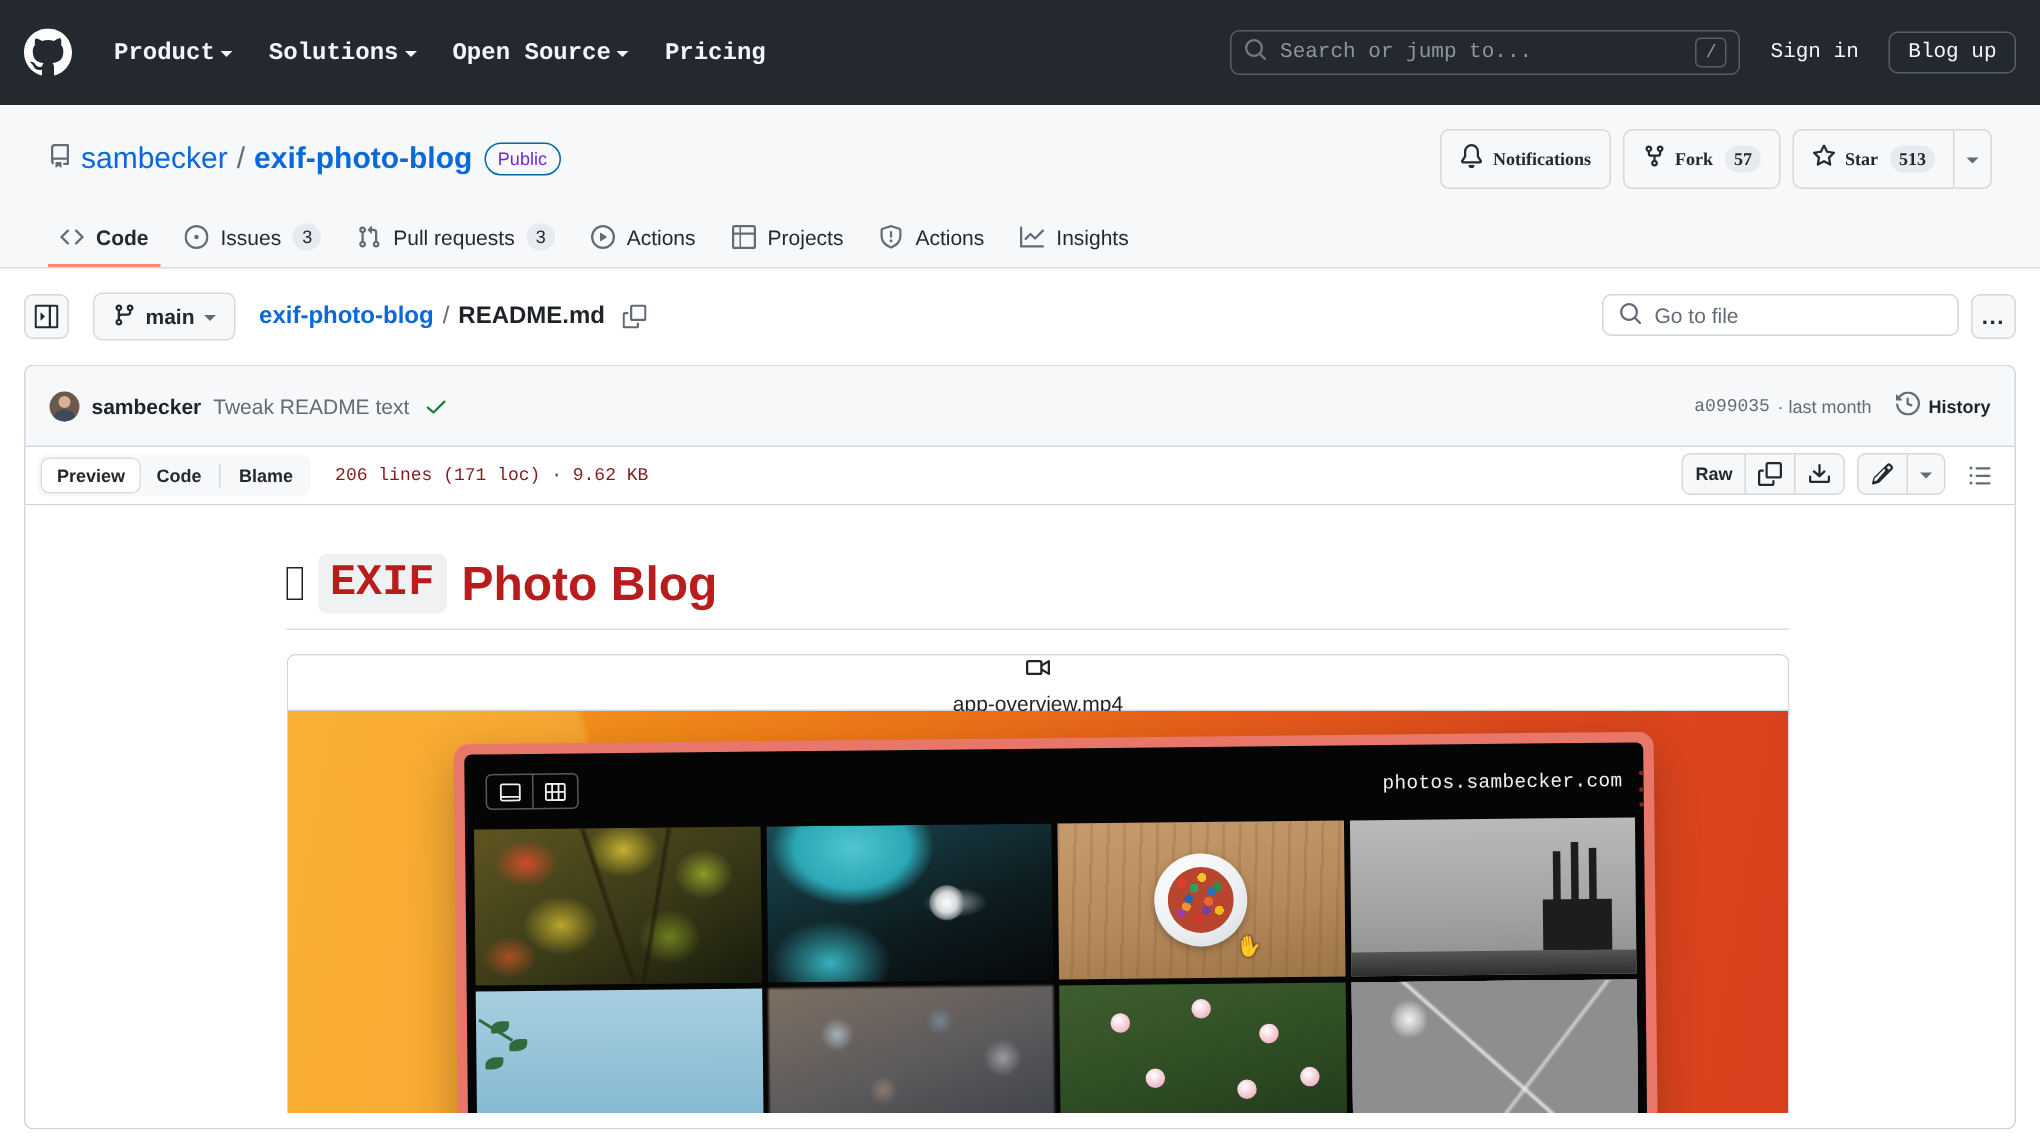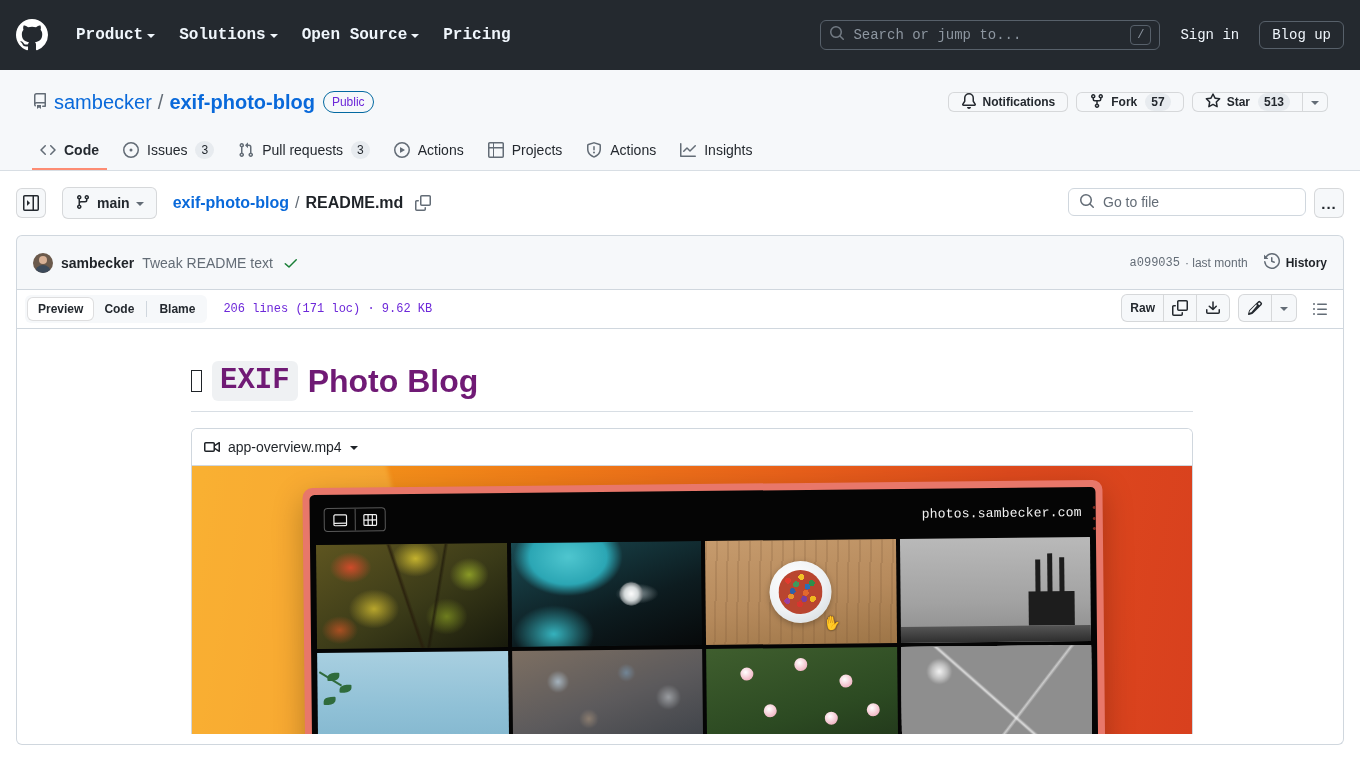--- a/index.html
+++ b/index.html
@@ -83,26 +83,26 @@
   .repo-name { color: #0969da; font-weight: 600; cursor: pointer; }
   .repo-vis {
     font-size: 12px; color: #6d28d9;
     border: 1px solid #0369a1; border-radius: 2em;
     padding: 1px 8px; margin-left: 2px;
     line-height: 18px;
   }
   .repo-actions { margin-left: auto; display: flex; align-items: center; gap: 8px; }
   .btn {
     display: flex; align-items: center; gap: 6px;
-    height: 20px; padding: 0 12px;
+    height: 40px; padding: 0 12px;
     background: #f6f8fa;
     border: 1px solid rgba(31,35,40,.15);
     border-radius: 6px;
     font-size: 12px; font-weight: 600; color: #24292f;
-    cursor: pointer; white-space: nowrap;
+    cursor: pointer; white-space: nowrap; font-family: Liberation Serif, serif;
   }
   .btn .cnt {
     background: rgba(175,184,193,.2);
     border-radius: 2em; padding: 0 6px;
     font-size: 12px; font-weight: 600; color: #24292f;
     line-height: 18px; margin-left: 2px;
   }
   .btn-group { display: flex; }
   .btn-group .btn:first-child { border-top-right-radius: 0; border-bottom-right-radius: 0; }
   .btn-group .btn:last-child {
@@ -235,21 +235,21 @@
     border-radius: 6px; cursor: pointer; white-space: nowrap;
   }
   .seg-item.active {
     background: #fff;
     border: 1px solid rgba(31,35,40,.15);
     line-height: 22px;
   }
   .seg-div { width: 1px; height: 16px; background: #d0d7de; margin: 0 2px; }
   .file-info {
     font-family: "Liberation Mono", monospace;
-    font-size: 12px; color: #6d28d9; margin-left: 8px;
+    font-size: 12px; color: #7f1d1d; margin-left: 8px;
     white-space: nowrap;
   }
   .toolbar-right { margin-left: auto; display: flex; align-items: flex-start; gap: 8px; }
   .tb-group {
     display: flex; align-items: center; height: 28px;
     border: 1px solid rgba(31,35,40,.15); border-radius: 6px;
     background: #f6f8fa; overflow: hidden;
   }
   .tb-btn {
     display: flex; align-items: center; justify-content: center;
@@ -265,21 +265,21 @@
     border-top: none;
     border-radius: 0 0 6px 6px;
     background: #fff;
     height: 416px;
     overflow: hidden;
     position: relative;
   }
   .readme-inner { padding: 32px 0 0 0; }
   .md-h1 {
     display: flex; align-items: center; gap: 10px;
-    font-size: 32px; font-weight: 600; color: #701a75;
+    font-size: 32px; font-weight: 600; color: #b91c1c;
     padding: 0 0 10px 0;
     border-bottom: 1px solid #d8dee4;
     margin: 0 150px 16px 174px;
     line-height: 1.25;
   }
   .missing-glyph {
     display: inline-block; width: 11px; height: 22px;
     border: 1px solid #1f2328; flex: none;
   }
   .md-code {
@@ -297,20 +297,21 @@
     border-bottom: none;
     border-radius: 6px 6px 0 0;
     overflow: hidden;
   }
   .video-bar {
     height: 37px;
     display: flex; align-items: center;
     padding: 0 12px; gap: 8px;
     background: #fff;
     border-bottom: 1px solid #d0d7de;
+    flex-direction: column;
   }
   .video-name { font-size: 14px; color: #1f2328; cursor: pointer; }
   .video-frame {
     height: 268px;
     position: relative;
     overflow: hidden;
     background: linear-gradient(100deg,
       #f59f1b 0%, #f4941a 14%, #f07c18 34%,
       #e9601a 58%, #df4a1d 78%, #d8401e 100%);
   }

